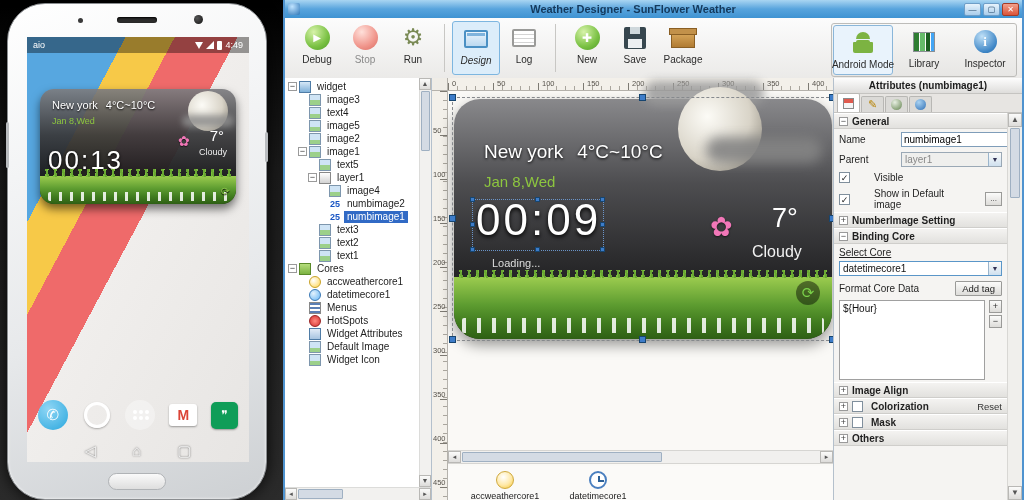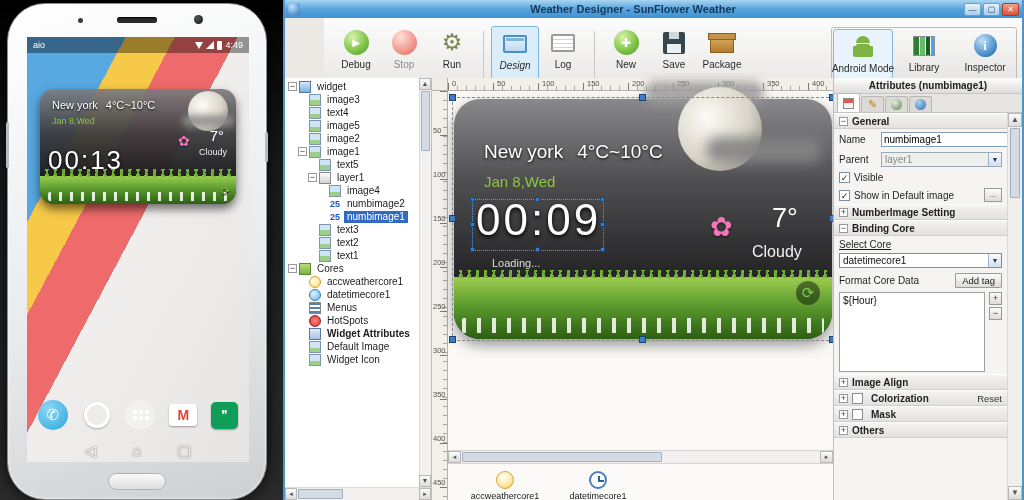--- a/index.html
+++ b/index.html
@@ -73,21 +73,21 @@
     border-left:2px solid #4f93cf; border-right:2px solid #4f93cf; background:#ece9e4; }
   .titlebar { height:18px; background:linear-gradient(180deg,#a9d5f2,#58a4dd 50%,#3f93d2);
     display:flex; align-items:center; padding:0 3px; }
   .app-icon { width:12px; height:12px; border-radius:2px; background:radial-gradient(circle at 35% 30%, #bfe3ff, #2f77b8); margin-right:4px; }
   .win-title { flex:1; text-align:center; font-size:11px; font-weight:bold; color:#14395c; }
   .winbtn { width:17px; height:13px; margin-left:2px; border-radius:2px; font-size:8px; line-height:11px; text-align:center;
     border:1px solid #6f9ec7; background:linear-gradient(#e8f3fc,#a9cdeb); color:#153a5c; }
   .winbtn.close { background:linear-gradient(#f3a08b,#d9543a); border-color:#a33b27; color:#fff; }
 
   .toolbar { height:68px; background:linear-gradient(180deg,#fcfcfc,#e9e8e6); border-bottom:1px solid #c6c5c2;
-    display:flex; align-items:center; padding:3px 5px 0 8px;margin-left:39px; }
+    display:flex; align-items:flex-start; padding:3px 5px 0 8px; }
   .tool { width:48px; height:54px; display:flex; flex-direction:column; align-items:center; gap:3px; padding-top:3px; border-radius:3px; }
   .tool.wide { width:78px; }
   .tool.selected { background:#dcedfa; border:1px solid #7db6e0;font-style:italic; }
   .tlabel { font-size:10px; color:#2b2b2b; white-space:nowrap; }
   .tlabel.dim { color:#8a8a8a; }
   .ticon { height:27px; display:flex; align-items:center; justify-content:center; }
   .tsep { width:1px; height:48px; background:#c8c7c4; margin:3px 7px 0; }
 
   .ball { width:25px; height:25px; border-radius:50%; display:flex; align-items:center; justify-content:center; }
   .ball.green { background:radial-gradient(circle at 35% 28%, #d7f3a9, #7ac143 60%, #4e9a27); }
@@ -215,21 +215,21 @@
   .attr-body { position:absolute; left:0; top:35px; right:15px; bottom:0; background:#f5f4f2; overflow:hidden; }
   .attr-vscroll { position:absolute; right:0; top:35px; width:15px; bottom:0; background:#f0efec; border-left:1px solid #d8d7d4; }
   .attr-vscroll .scroll-arrow { width:14px; height:14px; font-size:8px; line-height:12px; }
 
   .sec { height:16px; background:linear-gradient(#f4f3f1,#e2e1de); border-top:1px solid #fff; border-bottom:1px solid #cfcecb;
     display:flex; align-items:center; gap:4px; padding:0 5px; font-size:10px; font-weight:bold; color:#1f1f1f; }
   .sg { width:9px; height:9px; flex:none; border:1px solid #9a9a9a; background:#fff; font-size:9px; line-height:7px; text-align:center; color:#444; font-weight:normal; }
   .sg.minus::after { content:"−"; } .sg.plus::after { content:"+"; }
   .sec .flex { flex:1; }
   .reset-lbl { font-weight:normal; font-size:9.5px; color:#333; }
-  .prow { display:flex; align-items:center; padding:3px 5px 2px; font-size:10px; color:#1f1f1f; }
+  .prow { display:flex; align-items:center; padding:3px 5px 2px; font-size:10px; color:#1f1f1f;gap:20px; }
   .plabel { width:42px; flex:none; }
   .tinput { flex:1; height:15px; border:1px solid #7f9db9; background:#fff; font-size:10px; padding:0 2px; font-family:"Liberation Sans",sans-serif; }
   .dd { flex:1; height:15px; border:1px solid #9aa8b5; background:#efefed; display:flex; align-items:center; }
   .dd.enabled { background:#fff; border-color:#5a96c8; }
   .dd-text { flex:1; padding:0 3px; font-size:10px; color:#888; white-space:nowrap; overflow:hidden; }
   .dd.enabled .dd-text { color:#111; }
   .dd-arrow { width:13px; height:13px; background:linear-gradient(#fbfbfa,#cfe0ef); border-left:1px solid #9ab4cb;
     font-size:7px; line-height:13px; text-align:center; color:#335; }
   .cb { width:11px; height:11px; flex:none; border:1px solid #808f9c; background:#fff; margin-right:4px;
     font-size:9px; line-height:10px; text-align:center; color:#222; }
@@ -476,21 +476,21 @@
           <div class="trow" style="padding-left: 13px;">
             <span class="texp-sp"></span>
             <span class="ticn menus"></span>
             <span class="tlbl">Menus</span>
           </div>
           <div class="trow" style="padding-left: 13px;">
             <span class="texp-sp"></span>
             <span class="ticn hotspot"></span>
             <span class="tlbl">HotSpots</span>
           </div>
-          <div class="trow" style="padding-left: 13px; font-weight: bold;">
+          <div class="trow" style="padding-left: 13px;">
             <span class="texp-sp"></span>
             <span class="ticn attrs"></span>
             <span class="tlbl">Widget Attributes</span>
           </div>
           <div class="trow" style="padding-left: 13px;">
             <span class="texp-sp"></span>
             <span class="ticn image"></span>
             <span class="tlbl">Default Image</span>
           </div>
           <div class="trow" style="padding-left: 13px;">

